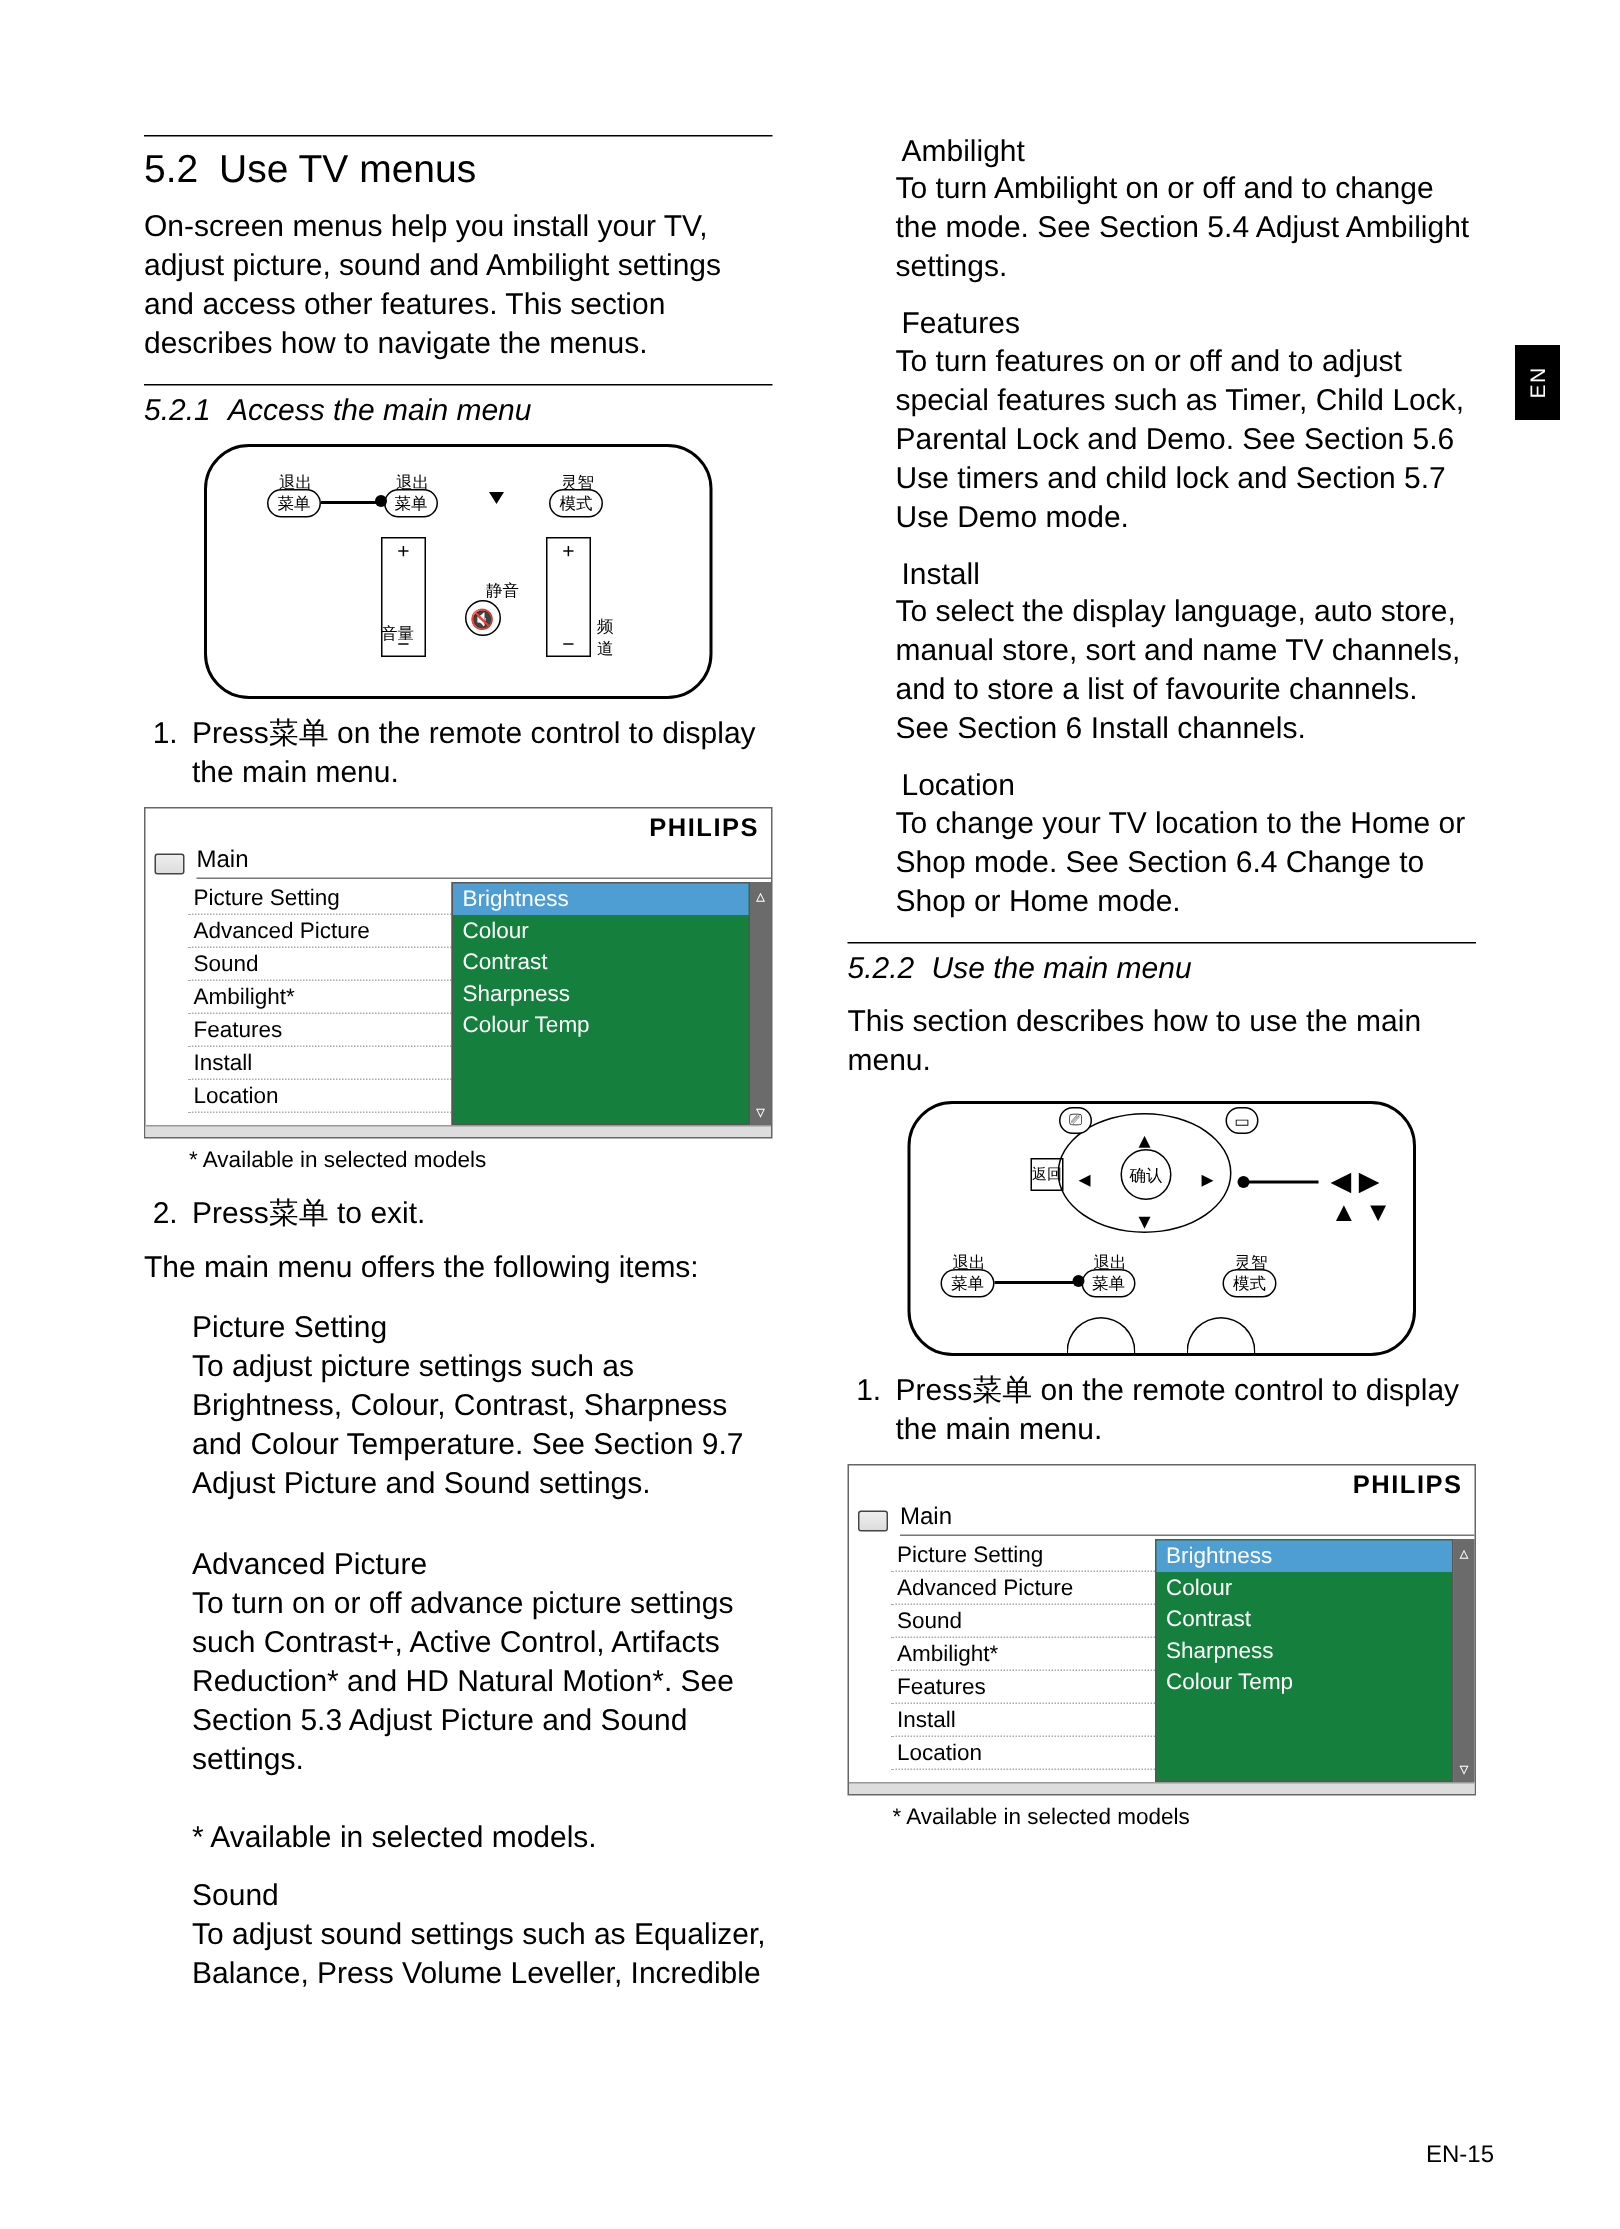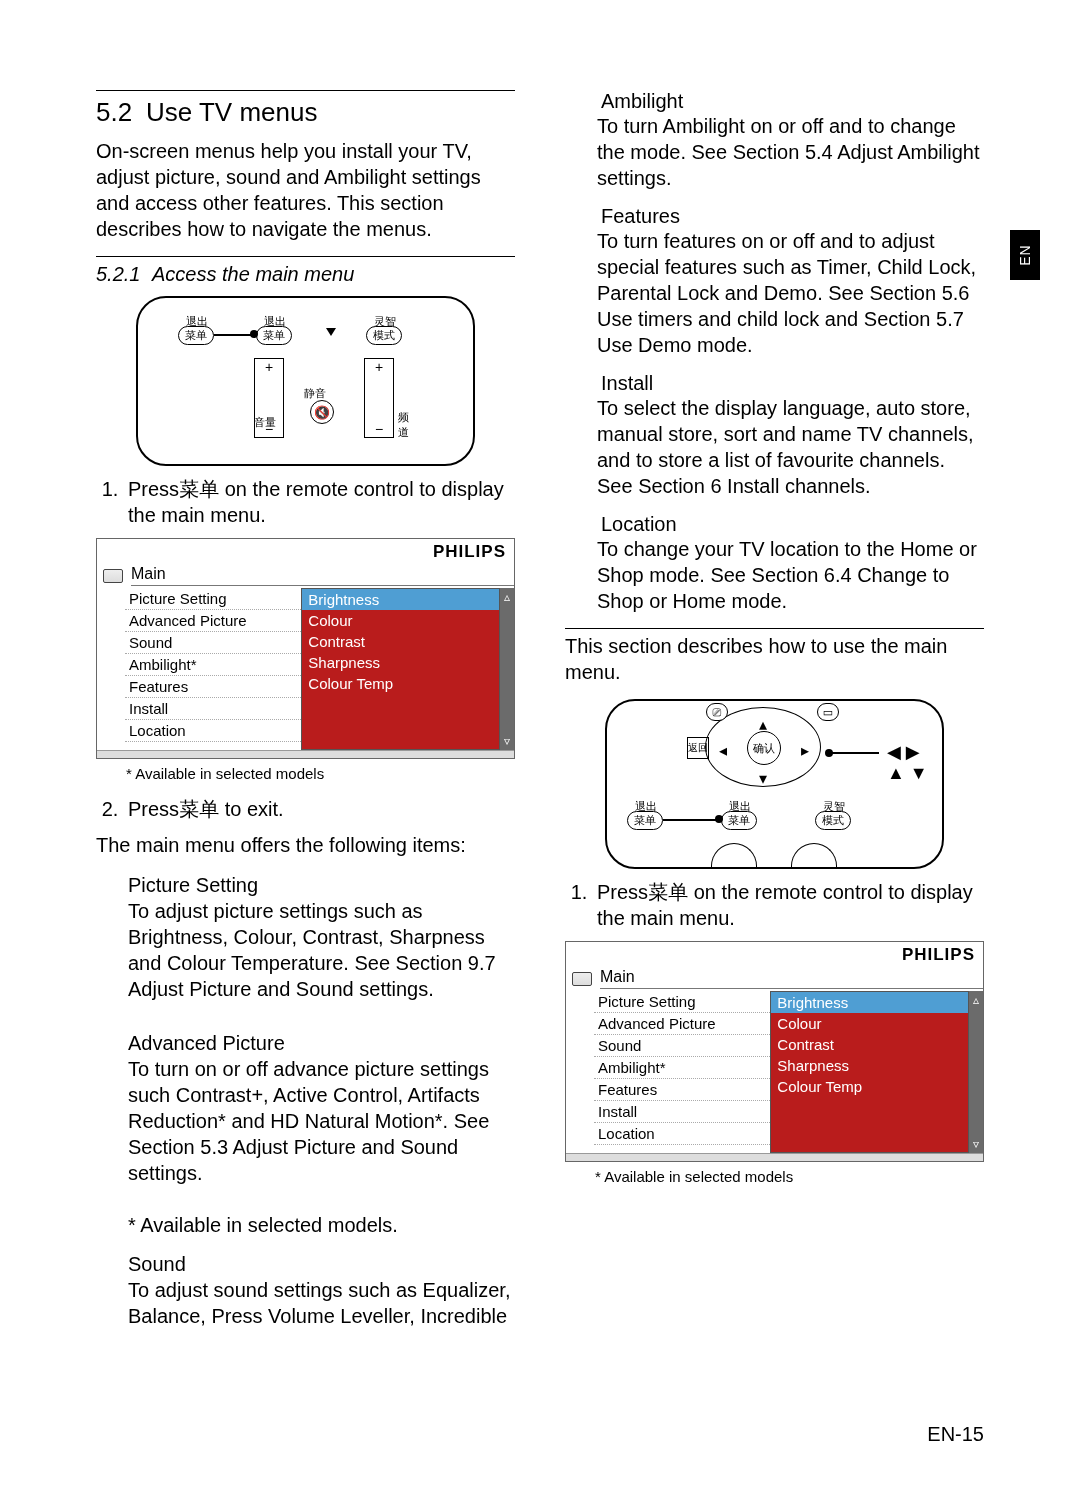--- a/index.html
+++ b/index.html
@@ -163,21 +163,21 @@
   .menu-left .mi {
     border-bottom: 1px dotted #aaa;
     padding: 2px 4px;
   }
   .menu-right-wrap {
     flex:1;
     display:flex;
   }
   .menu-right {
     flex:1;
-    background: #b91c1c;
+    background: #15803d;
     color: #fff;
     border: 1px solid #555;
   }
   .menu-right .mi {
     padding: 2px 6px;
   }
   .menu-right .mi.sel {
     background: #4f9ed3;
   }
   .menu-right .pad {
@@ -248,23 +248,23 @@
     align-items:center;
     justify-content:center;
   }
   .lang-tab span {
     transform: rotate(-90deg);
     font-size: 14px;
     letter-spacing: 1px;
   }
   .page-num {
     position: absolute;
-    right: 96px;
+    right: 84px;
     bottom: 40px;
-    font-size: 20px;
+    font-size: 16px;
   }
 </style>
 </head>
 <body>
 
 <div class="page">
 
   <div class="lang-tab">
     <span>EN</span>
   </div>
@@ -299,21 +299,21 @@
           <div style="position:absolute; left:42px; top:22px; width:8px; height:8px; background:#000; border-radius:50%;"></div>
 
           <div style="position:absolute; left:118px; top:20px; width:0;height:0;border-left:5px solid transparent;border-right:5px solid transparent;border-top:8px solid #000;"></div>
 
           <div class="vrect" style="left:46px; top:50px; height:80px;">
             <div style="text-align:center;font-size:14px;">+</div>
             <div style="text-align:center;font-size:14px;position:absolute;bottom:0;left:0;right:0;">−</div>
           </div>
           <span class="rc-lbl" style="left:46px; top:107px;">音量</span>
 
-          <span class="rc-lbl" style="left:96px; top:78px;">静音</span>
+          <span class="rc-lbl" style="left:116px; top:78px;">静音</span>
           <div class="circ" style="left:102px; top:92px; font-size:13px; display:flex;align-items:center;justify-content:center;">🔇</div>
 
           <div class="vrect" style="left:156px; top:50px; height:80px;">
             <div style="text-align:center;font-size:14px;">+</div>
             <div style="text-align:center;font-size:14px;position:absolute;bottom:0;left:0;right:0;">−</div>
           </div>
           <span class="rc-lbl" style="left:190px; top:102px;">频道</span>
         </div>
       </div>
 
@@ -401,20 +401,23 @@
       <div class="item-title">Features</div>
       <div class="item-body">To turn features on or off and to adjust special features such as Timer, Child Lock, Parental Lock and Demo. See Section 5.6 Use timers and child lock and Section 5.7 Use Demo mode.</div>
 
       <div class="item-title">Install</div>
       <div class="item-body">To select the display language, auto store, manual store, sort and name TV channels, and to store a list of favourite channels. See Section 6 Install channels.</div>
 
       <div class="item-title">Location</div>
       <div class="item-body">To change your TV location to the Home or Shop mode. See Section 6.4 Change to Shop or Home mode.</div>
 
       <div class="hrthin"></div>
+      <div class="sub">
+        <span class="subnum">5.2.2</span><span>Use the main menu</span>
+      </div>
       <p>This section describes how to use the main menu.</p>
 
       <div class="remote2">
 
         <div style="position:absolute; left:98px; top:6px; width:116px; height:80px; border:1.5px solid #000; border-radius:50%;"></div>
 
         <div style="position:absolute; left:152px; top:14px;">▴</div>
         <div style="position:absolute; left:152px; top:68px;">▾</div>
         <div style="position:absolute; left:112px; top:40px;">◂</div>
         <div style="position:absolute; left:194px; top:40px;">▸</div>

